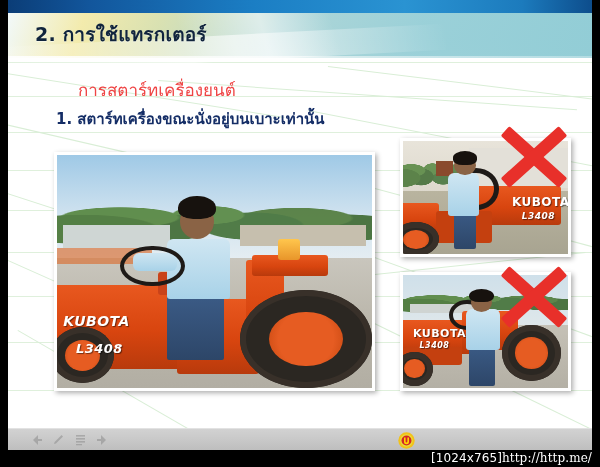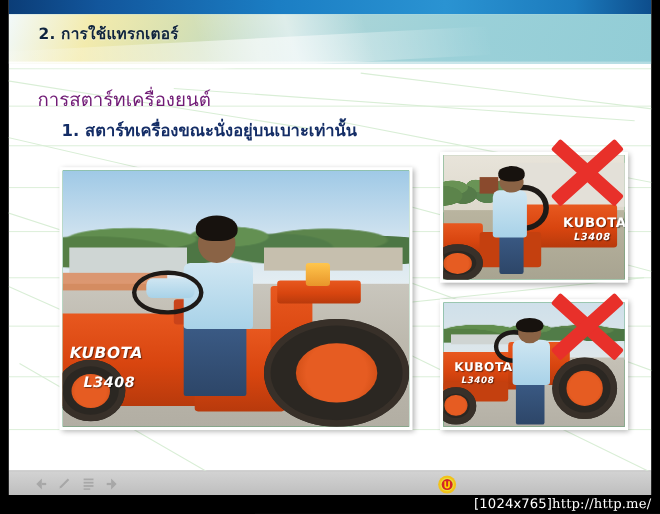--- a/index.html
+++ b/index.html
@@ -34,32 +34,32 @@
               linear-gradient(180deg,#a9d8e0 0%,#9ed2dc 60%,#b8dde2 100%);}
   #headband .sheen{position:absolute;left:0;top:0;width:100%;height:100%;
         background:linear-gradient(74deg,rgba(255,255,255,0) 30%,rgba(255,255,255,.55) 44%,rgba(255,255,255,0) 56%);}
   #headband .sheen2{position:absolute;left:-5%;bottom:-4px;width:80%;height:26px;
         background:linear-gradient(80deg,rgba(255,255,255,0) 0%,rgba(255,255,255,.6) 55%,rgba(255,255,255,0) 100%);
         transform:rotate(-3deg);}
   #headband:after{content:"";position:absolute;left:0;bottom:0;width:100%;height:2px;
         background:linear-gradient(90deg,rgba(255,255,255,.9),rgba(255,255,255,.3));}
 
   #slide-title{position:absolute;left:27px;top:19px;
-        font-size:14px;font-weight:bold;color:#10243d;letter-spacing:.2px;
+        font-size:19px;font-weight:bold;color:#10243d;letter-spacing:.2px;
         text-shadow:0 1px 0 rgba(255,255,255,.45);white-space:nowrap;}
 
   
   #body-text{position:absolute;left:26px;top:76px;color:#182f66;}
-  #body-line1{font-size:17px;font-weight:500;color:#701a75;white-space:nowrap;}
+  #body-line1{font-size:17px;font-weight:500;color:#ef4444;white-space:nowrap;margin-left:44px;}
   #body-line2{font-size:15px;font-weight:bold;color:#142d66;margin-top:4px;margin-left:22px;white-space:nowrap;}
 
   
   .photo{position:absolute;background:#ffffff;padding:3px;
          box-shadow:2px 2px 5px rgba(0,0,0,.32);}
-  .photo .canvas{position:relative;width:100%;height:100%;overflow:hidden;background:#15803d;}
+  .photo .canvas{position:relative;width:100%;height:100%;overflow:hidden;background:#be185d;}
 
   #photo-main{left:46px;top:152px;width:315px;height:233px;}
   #photo-tr{left:392px;top:138px;width:165px;height:113px;}
   #photo-br{left:392px;top:272px;width:165px;height:113px;}
 
   
   .sky{position:absolute;left:0;top:0;width:100%;height:46%;
        background:linear-gradient(180deg,#9fc9e6 0%,#cfe2ef 55%,#e6eef2 100%);}
   .ground{position:absolute;left:0;bottom:0;width:100%;height:56%;
        background:linear-gradient(180deg,#c9c6bd 0%,#bdb9ae 40%,#b2aea3 100%);}

